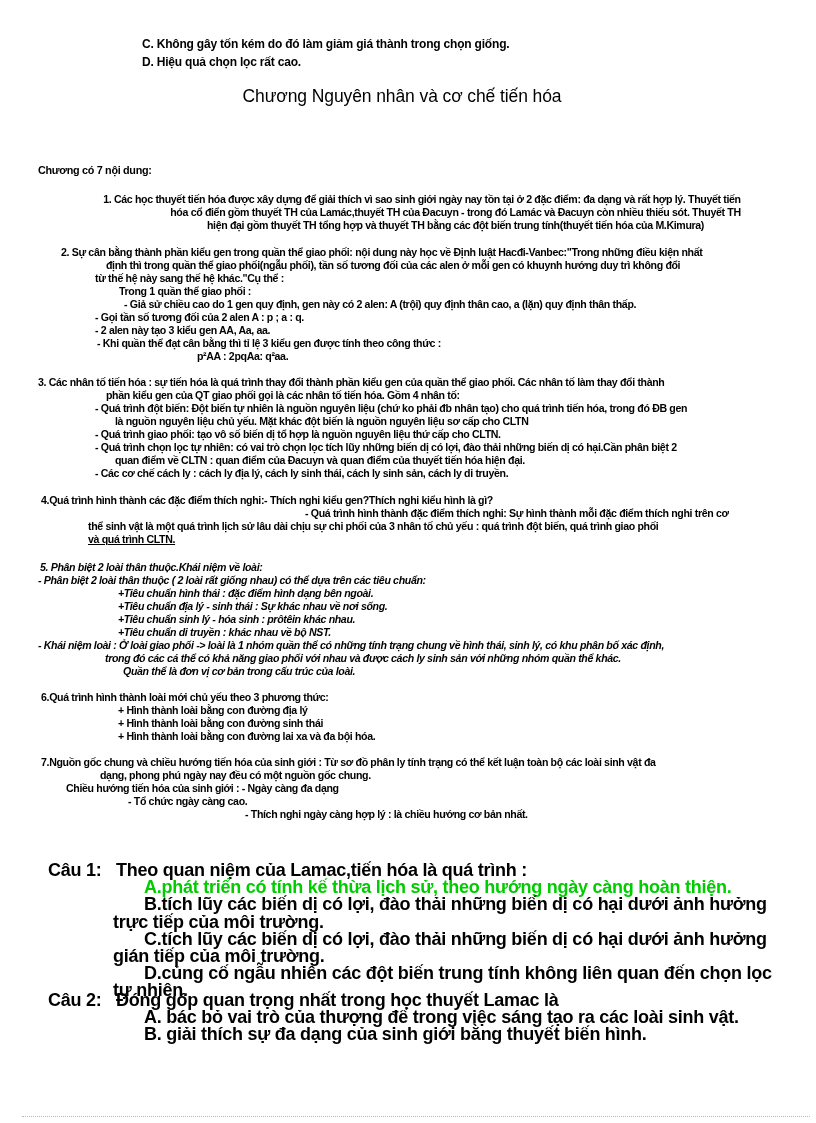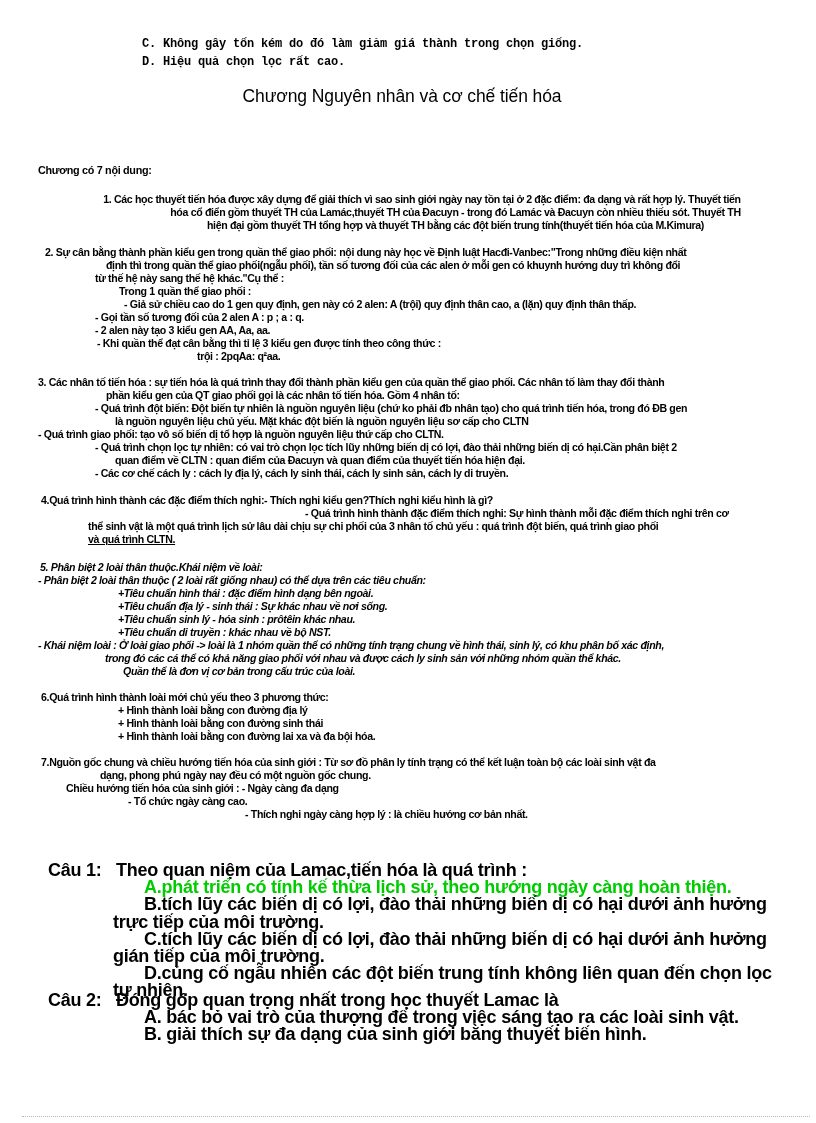--- a/index.html
+++ b/index.html
@@ -3,21 +3,21 @@
 <meta charset="utf-8">
 <style>
   html,body{margin:0;padding:0;background:#ffffff;}
   body{width:816px;height:1123px;overflow:hidden;}
   .page{
     position:relative;width:816px;height:1123px;background:#ffffff;
     font-family:"Liberation Sans","DejaVu Sans",sans-serif;color:#000;
   }
   .hdr-opts{
     position:absolute;left:142px;top:35px;
-    font-weight:bold;font-size:12px;line-height:18px;letter-spacing:-0.2px;white-space:nowrap;font-family:Liberation Mono, monospace;
+    font-weight:bold;font-size:12px;line-height:18px;letter-spacing:-0.2px;white-space:nowrap;
   }
   .title{
     position:absolute;left:0;right:12px;top:86px;margin:0;
     text-align:center;font-size:17.5px;font-weight:400;letter-spacing:-0.1px;
   }
   .outline-heading{
     position:absolute;left:38px;top:164px;
     font-weight:bold;font-size:10.8px;letter-spacing:-0.3px;
   }
   .sec{position:absolute;left:38px;right:10px;}
@@ -48,36 +48,36 @@
 
   <div class="outline-heading">Chương có 7 nội dung:</div>
 
   <div id="outline">
       <div class="sec" style="top: 193px; text-align: center;">
         <div class="line" style="margin-left: 0px;">1. Các học thuyết tiến hóa được xây dựng để giải thích vì sao sinh giới ngày nay tồn tại ở 2 đặc điểm: đa dạng và rất hợp lý. Thuyết tiến</div>
         <div class="line" style="margin-left: 67px;">hóa cổ điển gồm thuyết TH của Lamác,thuyết TH của Đacuyn - trong đó Lamác và Đacuyn còn nhiều thiếu sót. Thuyết TH</div>
         <div class="line" style="margin-left: 67px;">hiện đại gồm thuyết TH tổng hợp và thuyết TH bằng các đột biến trung tính(thuyết tiến hóa của M.Kimura)</div>
       </div>
       <div class="sec" style="top: 246px;">
-        <div class="line" style="margin-left: 7px;">2. Sự cân bằng thành phần kiểu gen trong quần thể giao phối: nội dung này học về Định luật Hacđi-Vanbec:"Trong những điều kiện nhất</div>
+        <div class="line" style="margin-left: 23px;">2. Sự cân bằng thành phần kiểu gen trong quần thể giao phối: nội dung này học về Định luật Hacđi-Vanbec:"Trong những điều kiện nhất</div>
         <div class="line" style="margin-left: 68px;">định thì trong quần thể giao phối(ngẫu phối), tần số tương đối của các alen ở mỗi gen có khuynh hướng duy trì không đổi</div>
         <div class="line" style="margin-left: 57px;">từ thế hệ này sang thế hệ khác."Cụ thể :</div>
         <div class="line" style="margin-left: 81px;">Trong 1 quần thể giao phối :</div>
         <div class="line" style="margin-left: 86px;">- Giả sử chiều cao do 1 gen quy định, gen này có 2 alen: A (trội) quy định thân cao, a (lặn) quy định thân thấp.</div>
         <div class="line" style="margin-left: 57px;">- Gọi tần số tương đối của 2 alen A : p ; a : q.</div>
         <div class="line" style="margin-left: 57px;">- 2 alen này tạo 3 kiểu gen AA, Aa, aa.</div>
         <div class="line" style="margin-left: 59px;">- Khi quần thể đạt cân bằng thì tỉ lệ 3 kiểu gen được tính theo công thức :</div>
-        <div class="line" style="margin-left: 159px;">trội : 2pqAa: q²aa.</div>
+        <div class="line" style="margin-left: 159px;">p²AA : 2pqAa: q²aa.</div>
       </div>
       <div class="sec" style="top: 376px;">
         <div class="line" style="margin-left: 0px;">3. Các nhân tố tiến hóa : sự tiến hóa là quá trình thay đổi thành phần kiểu gen của quần thể giao phối. Các nhân tố làm thay đổi thành</div>
         <div class="line" style="margin-left: 68px;">phần kiểu gen của QT giao phối gọi là các nhân tố tiến hóa. Gồm 4 nhân tố:</div>
         <div class="line" style="margin-left: 57px;">- Quá trình đột biến: Đột biến tự nhiên là nguồn nguyên liệu (chứ ko phải đb nhân tạo) cho quá trình tiến hóa, trong đó ĐB gen</div>
         <div class="line" style="margin-left: 77px;">là nguồn nguyên liệu chủ yếu. Mặt khác đột biến là nguồn nguyên liệu sơ cấp cho CLTN</div>
-        <div class="line" style="">- Quá trình giao phối: tạo vô số biến dị tổ hợp là nguồn nguyên liệu thứ cấp cho CLTN.</div>
+        <div class="line" style="margin-left: 57px;">- Quá trình giao phối: tạo vô số biến dị tổ hợp là nguồn nguyên liệu thứ cấp cho CLTN.</div>
         <div class="line" style="margin-left: 57px;">- Quá trình chọn lọc tự nhiên: có vai trò chọn lọc tích lũy những biến dị có lợi, đào thải những biến dị có hại.Cần phân biệt 2</div>
         <div class="line" style="margin-left: 77px;">quan điểm về CLTN : quan điểm của Đacuyn và quan điểm của thuyết tiến hóa hiện đại.</div>
         <div class="line" style="margin-left: 57px;">- Các cơ chế cách ly : cách ly địa lý, cách ly sinh thái, cách ly sinh sản, cách ly di truyền.</div>
       </div>
       <div class="sec" style="top: 494px;">
         <div class="line" style="margin-left: 3px;">4.Quá trình hình thành các đặc điểm thích nghi:- Thích nghi kiểu gen?Thích nghi kiểu hình là gì?</div>
         <div class="line" style="margin-left: 267px;">- Quá trình hình thành đặc điểm thích nghi: Sự hình thành mỗi đặc điểm thích nghi trên cơ</div>
         <div class="line" style="margin-left: 50px;">thể sinh vật là một quá trình lịch sử lâu dài chịu sự chi phối của 3 nhân tố chủ yếu : quá trình đột biến, quá trình giao phối</div>
         <div class="line" style="margin-left: 50px; text-decoration: underline;">và quá trình CLTN.</div>
       </div>

